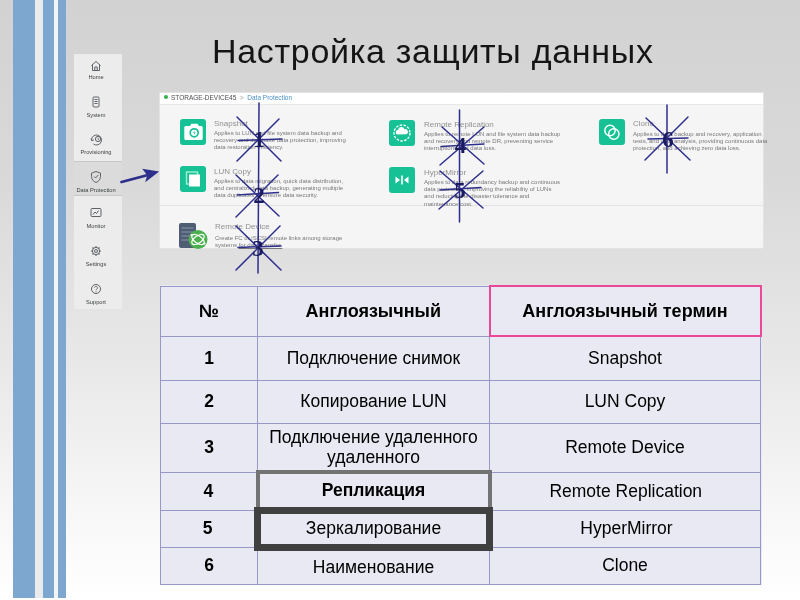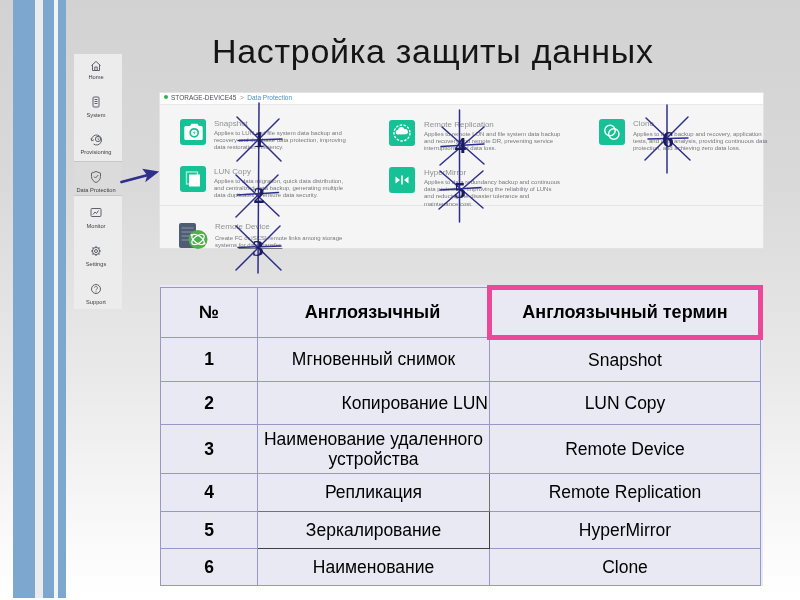--- a/index.html
+++ b/index.html
@@ -190,45 +190,45 @@
 <table class="abs" style="left:160px;top:285px;width:600px;border-collapse:collapse;table-layout:fixed;background:#e9e9f3;color:#000;text-align:center;">
   <colgroup>
       <col style="width:97px">
       <col style="width:232px">
       <col style="width:271px">
     </colgroup>
   <tbody>
       <tr style="height:50px;font-weight:bold;font-size:18px;">
     <td style="border:1px solid #9898c8;">№</td>
     <td style="border:1px solid #9898c8;">Англоязычный</td>
-    <td style="border:5px solid #ec4899;">Англоязычный термин</td>
+    <td style="border:2px solid #ec4899;">Англоязычный термин</td>
   </tr>
   <tr style="height:44px;font-size:17.5px;">
     <td style="border:1px solid #9898c8;font-weight:bold;">1</td>
-    <td style="border:1px solid #9898c8;">Мгновенный снимок</td>
+    <td style="border:1px solid #9898c8;">Подключение снимок</td>
     <td style="border:1px solid #9898c8;">Snapshot</td>
   </tr>
   <tr style="height:43px;font-size:17.5px;">
     <td style="border:1px solid #9898c8;font-weight:bold;">2</td>
-    <td style="border:1px solid #9898c8;text-align:right;">Копирование LUN</td>
+    <td style="border:1px solid #9898c8;">Копирование LUN</td>
     <td style="border:1px solid #9898c8;">LUN Copy</td>
   </tr>
   <tr style="height:49px;font-size:17.5px;">
     <td style="border:1px solid #9898c8;font-weight:bold;">3</td>
-    <td style="border:1px solid #9898c8;line-height:20px;">Наименование удаленного устройства</td>
+    <td style="border:1px solid #9898c8;line-height:20px;">Подключение удаленного удаленного</td>
     <td style="border:1px solid #9898c8;">Remote Device</td>
   </tr>
   <tr style="height:38px;font-size:17.5px;">
     <td style="border:1px solid #9898c8;font-weight:bold;">4</td>
-    <td style="border:1px solid #737373;">Репликация</td>
+    <td style="border:4px solid #737373;font-weight:bold;">Репликация</td>
     <td style="border:1px solid #9898c8;">Remote Replication</td>
   </tr>
   <tr style="height:37px;font-size:17.5px;">
     <td style="border:1px solid #9898c8;font-weight:bold;">5</td>
-    <td style="border:1px solid #404040;">Зеркалирование</td>
+    <td style="border:7px solid #404040;">Зеркалирование</td>
     <td style="border:1px solid #9898c8;">HyperMirror</td>
   </tr>
   <tr style="height:37px;font-size:17.5px;">
     <td style="border:1px solid #9898c8;font-weight:bold;">6</td>
     <td style="border:1px solid #9898c8;">Наименование</td>
     <td style="border:1px solid #9898c8;">Clone</td>
   </tr>
 </tbody>
   </table>
 

